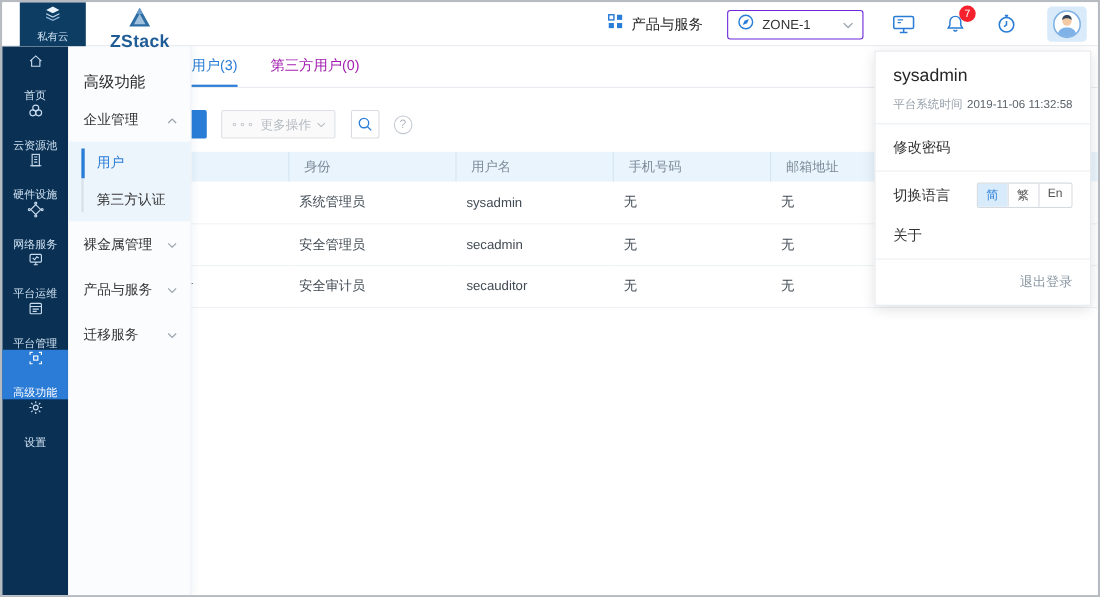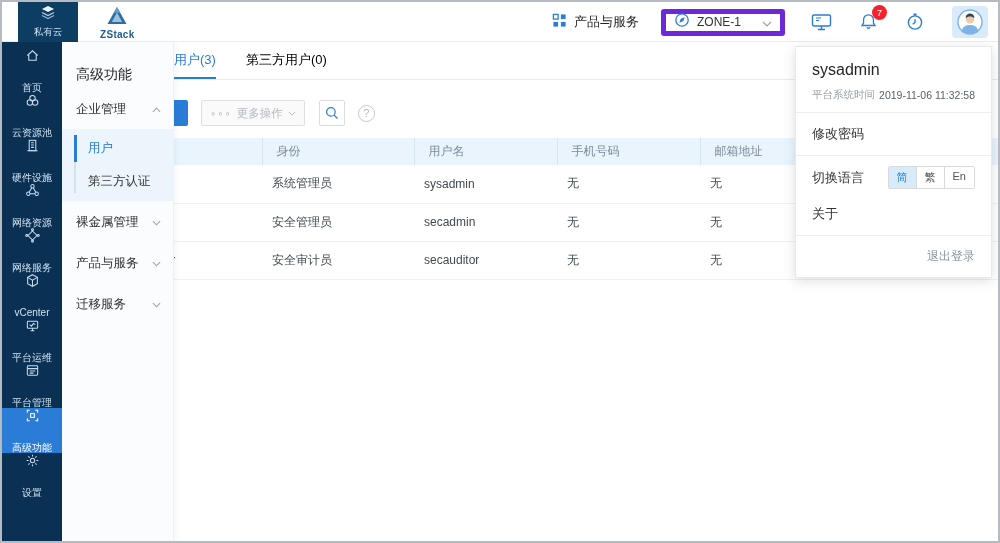--- a/index.html
+++ b/index.html
@@ -7,25 +7,25 @@
   .screen{ position:relative; width:1000px; height:543px; background:#fff;
            border:2px solid #b6bbc1; overflow:hidden; margin:0 auto; }
 
   
   .topbar{ position:absolute; top:0; left:0; right:0; height:40px; background:#fff;
            border-bottom:1px solid #e8ecf0; z-index:30; }
   .brand-cell{ position:absolute; left:0; top:0; width:60px; height:40px; background:#0d3d63;
                display:flex; flex-direction:column; align-items:center; justify-content:center; gap:1px;margin-left:16px; }
   .brand-cell .label{ font-size:9.5px; color:#cfe2f4; }
   .zstack-logo{ position:absolute; left:98px; top:4px; display:flex; flex-direction:column; align-items:center; }
-  .zstack-logo .txt{ font-size:10px; font-weight:bold; color:#1f5c96; letter-spacing:.3px; }
+  .zstack-logo .txt{ font-size:16px; font-weight:bold; color:#1f5c96; letter-spacing:.3px; }
   .top-right{ position:absolute; right:10px; top:0; height:40px; display:flex; align-items:center; }
   .products{ display:flex; align-items:center; gap:7px; margin-right:22px; cursor:pointer; }
   .products .label{ font-size:13px; color:#262626; }
-  .zone-select{ width:124px; height:27px; border:5px solid #6d28d9; border-radius:3px; background:#fff;
+  .zone-select{ width:124px; height:27px; border:1px solid #6d28d9; border-radius:3px; background:#fff;
                 display:flex; align-items:center; padding:0 8px; gap:7px; margin-right:26px; }
   .zone-select .value{ font-size:12px; color:#333; flex:1; }
   .icon-btn{ margin-right:27px; display:flex; align-items:center; position:relative; cursor:pointer; }
   .badge{ position:absolute; top:-7px; right:-9px; min-width:15px; height:15px; border-radius:8px;
           background:#f5222d; color:#fff; font-size:9.5px; display:flex; align-items:center;
           justify-content:center; padding:0 3px; }
   .avatar-wrap{ width:36px; height:32px; background:#d9ebfb; border-radius:4px;
                 display:flex; align-items:center; justify-content:center; cursor:pointer; margin-right:0; }
 
   
@@ -47,21 +47,21 @@
                 padding:13px 12px 11px 14px; font-size:12.5px; color:#333; cursor:pointer; }
   .submenu{ background:#edf5fc; padding:3px 0; position:relative; }
   .submenu .track{ position:absolute; left:12px; top:8px; bottom:8px; width:2px; background:#d7e1ea; }
   .sub-item{ position:relative; padding:8px 10px 8px 26px; font-size:12.5px; color:#333; cursor:pointer; }
   .sub-item.active{ color:#2a7dd6; }
   .sub-item.active .bar{ position:absolute; left:12px; top:3px; bottom:3px; width:3px; background:#2a7dd6; }
 
   
   .main{ position:absolute; left:60px; top:40px; right:0; bottom:0; background:#fff; z-index:1; }
   .tabs{ height:38px; border-bottom:1px solid #e8ecf0; padding-left:86px; display:flex; }
-  .tab{ font-size:13px; color:#000000; line-height:36px; margin-right:30px; cursor:pointer;
+  .tab{ font-size:13px; color:#a21caf; line-height:36px; margin-right:30px; cursor:pointer;
         border-bottom:2px solid transparent; }
   .tab.active{ color:#2a7dd6; border-bottom-color:#2a7dd6; }
   .toolbar{ display:flex; align-items:center; margin:20px 0 0 48px; height:26px; }
   .btn-primary{ height:26px; padding:0 14px; background:#2a7dd6; border:none; border-radius:2px;
                 color:#fff; font-size:12.5px; cursor:pointer; }
   .btn-more{ height:26px; margin-left:13px; padding:0 8px; background:#fafafa; border:1px solid #dde1e6;
              border-radius:2px; color:#b4bac1; font-size:11.5px; display:flex; align-items:center; gap:5px;
              cursor:pointer; }
   .btn-more .dots{ letter-spacing:1px; font-size:10px; }
   .btn-search{ width:26px; height:26px; margin-left:14px; background:#fff; border:1px solid #d9dde2;
@@ -204,48 +204,32 @@
     </div>
 
     <div class="side-item">
       <svg width="17" height="17" viewBox="0 0 16 16" fill="none" stroke-width="1.1">
         <rect x="4.5" y="2.5" width="7" height="11"></rect>
           <path d="M6.5 5h3M6.5 7.5h3M6.5 10h3M2.5 13.5h11"></path>
       </svg>
       <span class="lbl">硬件设施</span>
     </div>
 
-    <div class="side-item">
-      <svg width="17" height="17" viewBox="0 0 16 16" fill="none" stroke-width="1.1">
-        <circle cx="8" cy="3.5" r="1.8"></circle>
-          <circle cx="3.5" cy="11.5" r="1.8"></circle>
-          <circle cx="12.5" cy="11.5" r="1.8"></circle>
-        <path d="M7.2 5.1l-2.7 4.8M8.8 5.1l2.7 4.8M5.3 11.5h5.4"></path>
-      </svg>
-      <span class="lbl">网络资源</span>
-    </div>
 
     <div class="side-item">
       <svg width="17" height="17" viewBox="0 0 16 16" fill="none" stroke-width="1.1">
         <path d="M8 3.2L12.8 8 8 12.8 3.2 8z"></path>
         <circle cx="8" cy="1.8" r="1"></circle>
           <circle cx="8" cy="14.2" r="1"></circle>
           <circle cx="1.8" cy="8" r="1"></circle>
           <circle cx="14.2" cy="8" r="1"></circle>
       </svg>
       <span class="lbl">网络服务</span>
     </div>
 
-    <div class="side-item">
-      <svg width="17" height="17" viewBox="0 0 16 16" fill="none" stroke-width="1.1">
-        <path d="M8 1.8l5.2 2.9v6.6L8 14.2l-5.2-2.9V4.7z"></path>
-        <path d="M2.8 4.7L8 7.6l5.2-2.9M8 7.6v6.6"></path>
-      </svg>
-      <span class="lbl">vCenter</span>
-    </div>
 
     <div class="side-item">
       <svg width="17" height="17" viewBox="0 0 16 16" fill="none" stroke-width="1.1">
         <rect x="2.5" y="3.5" width="11" height="7.5" rx="1"></rect>
           <path d="M6 13.5h4M8 11v2.5M5 7l2 1.7 2-3 2 1.3"></path>
       </svg>
       <span class="lbl">平台运维</span>
     </div>
 
     <div class="side-item">

